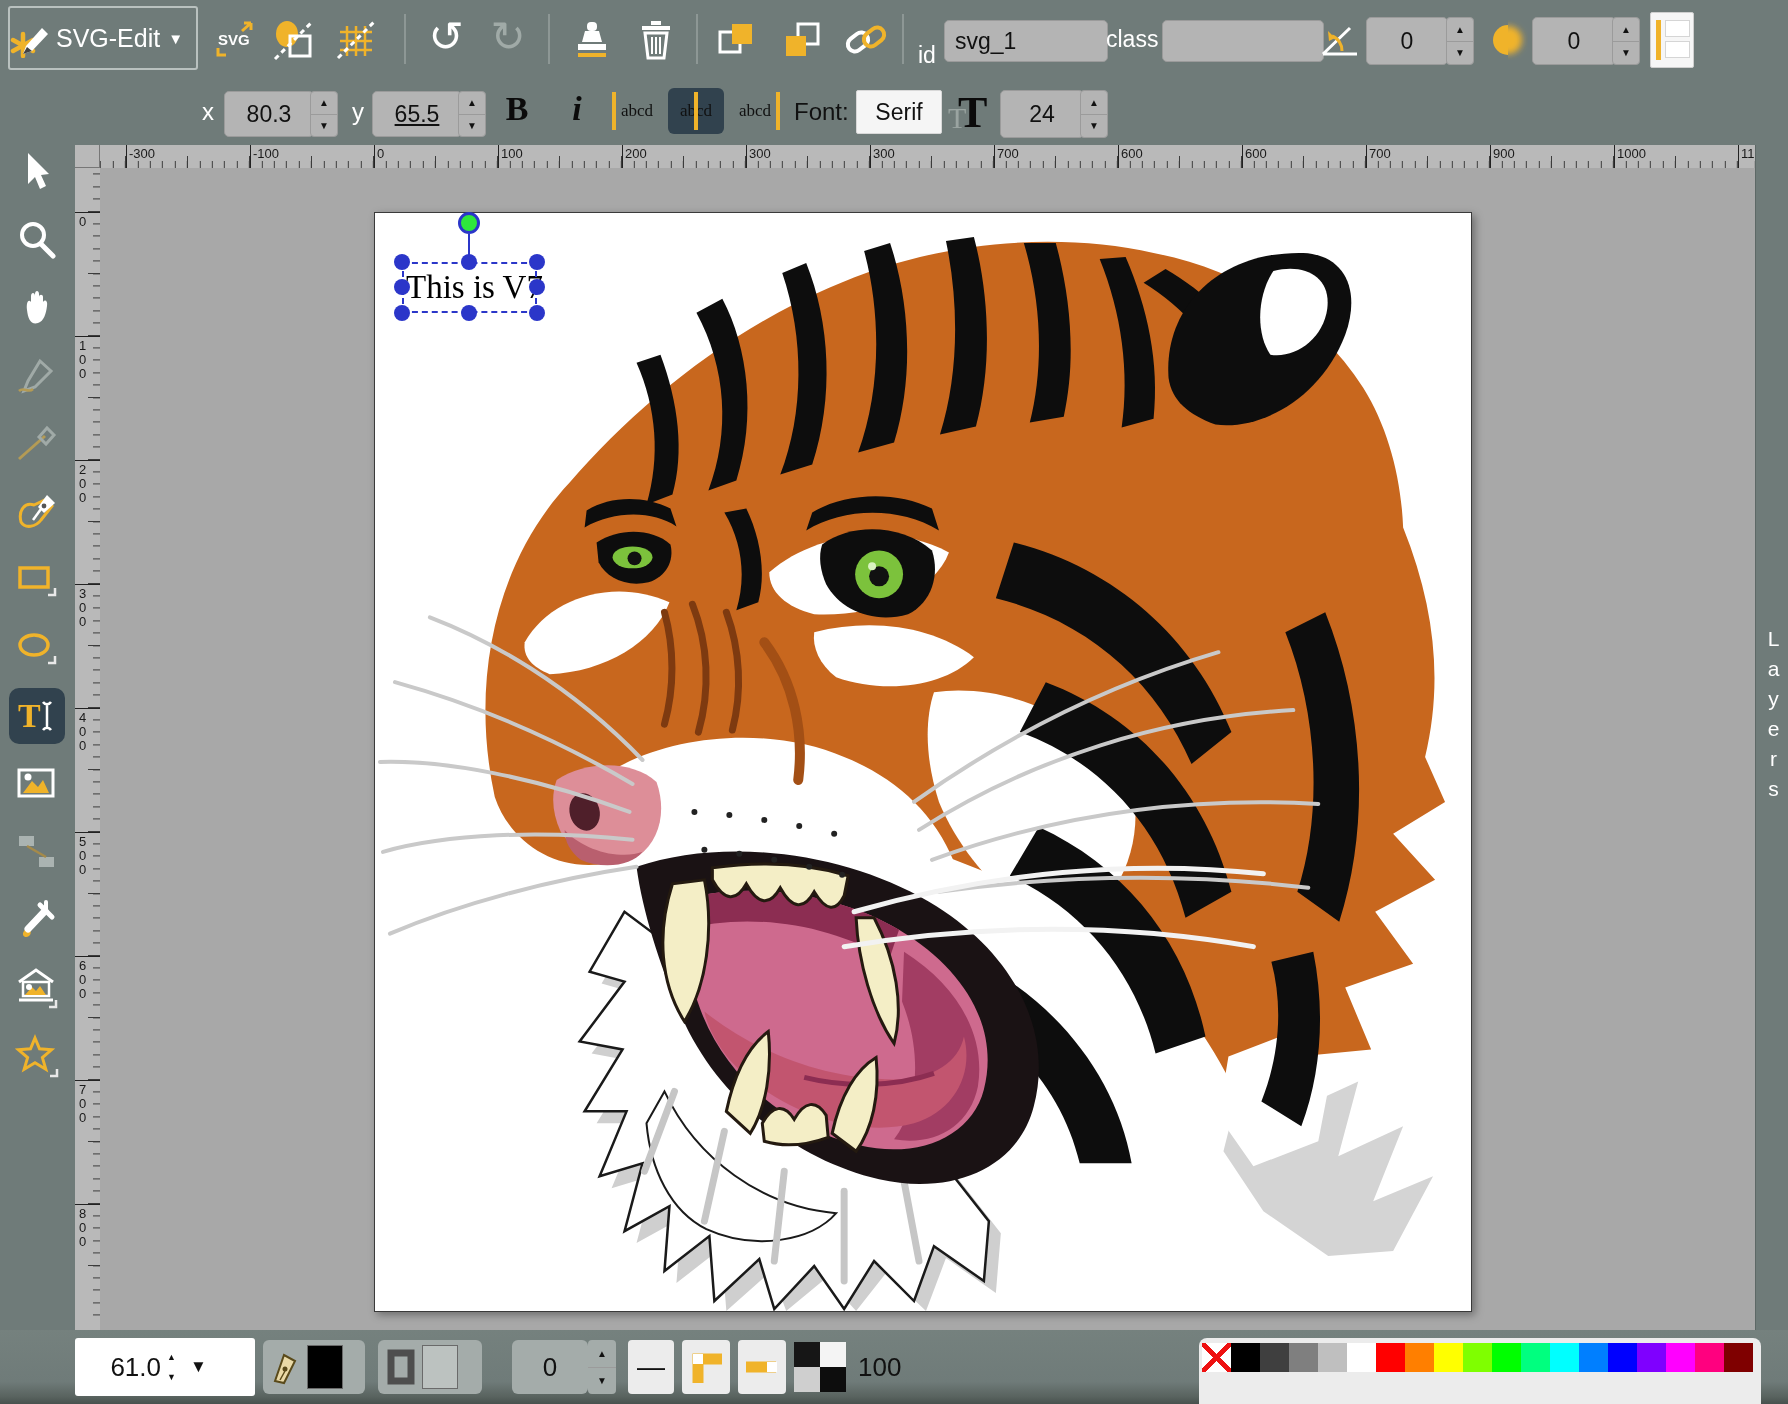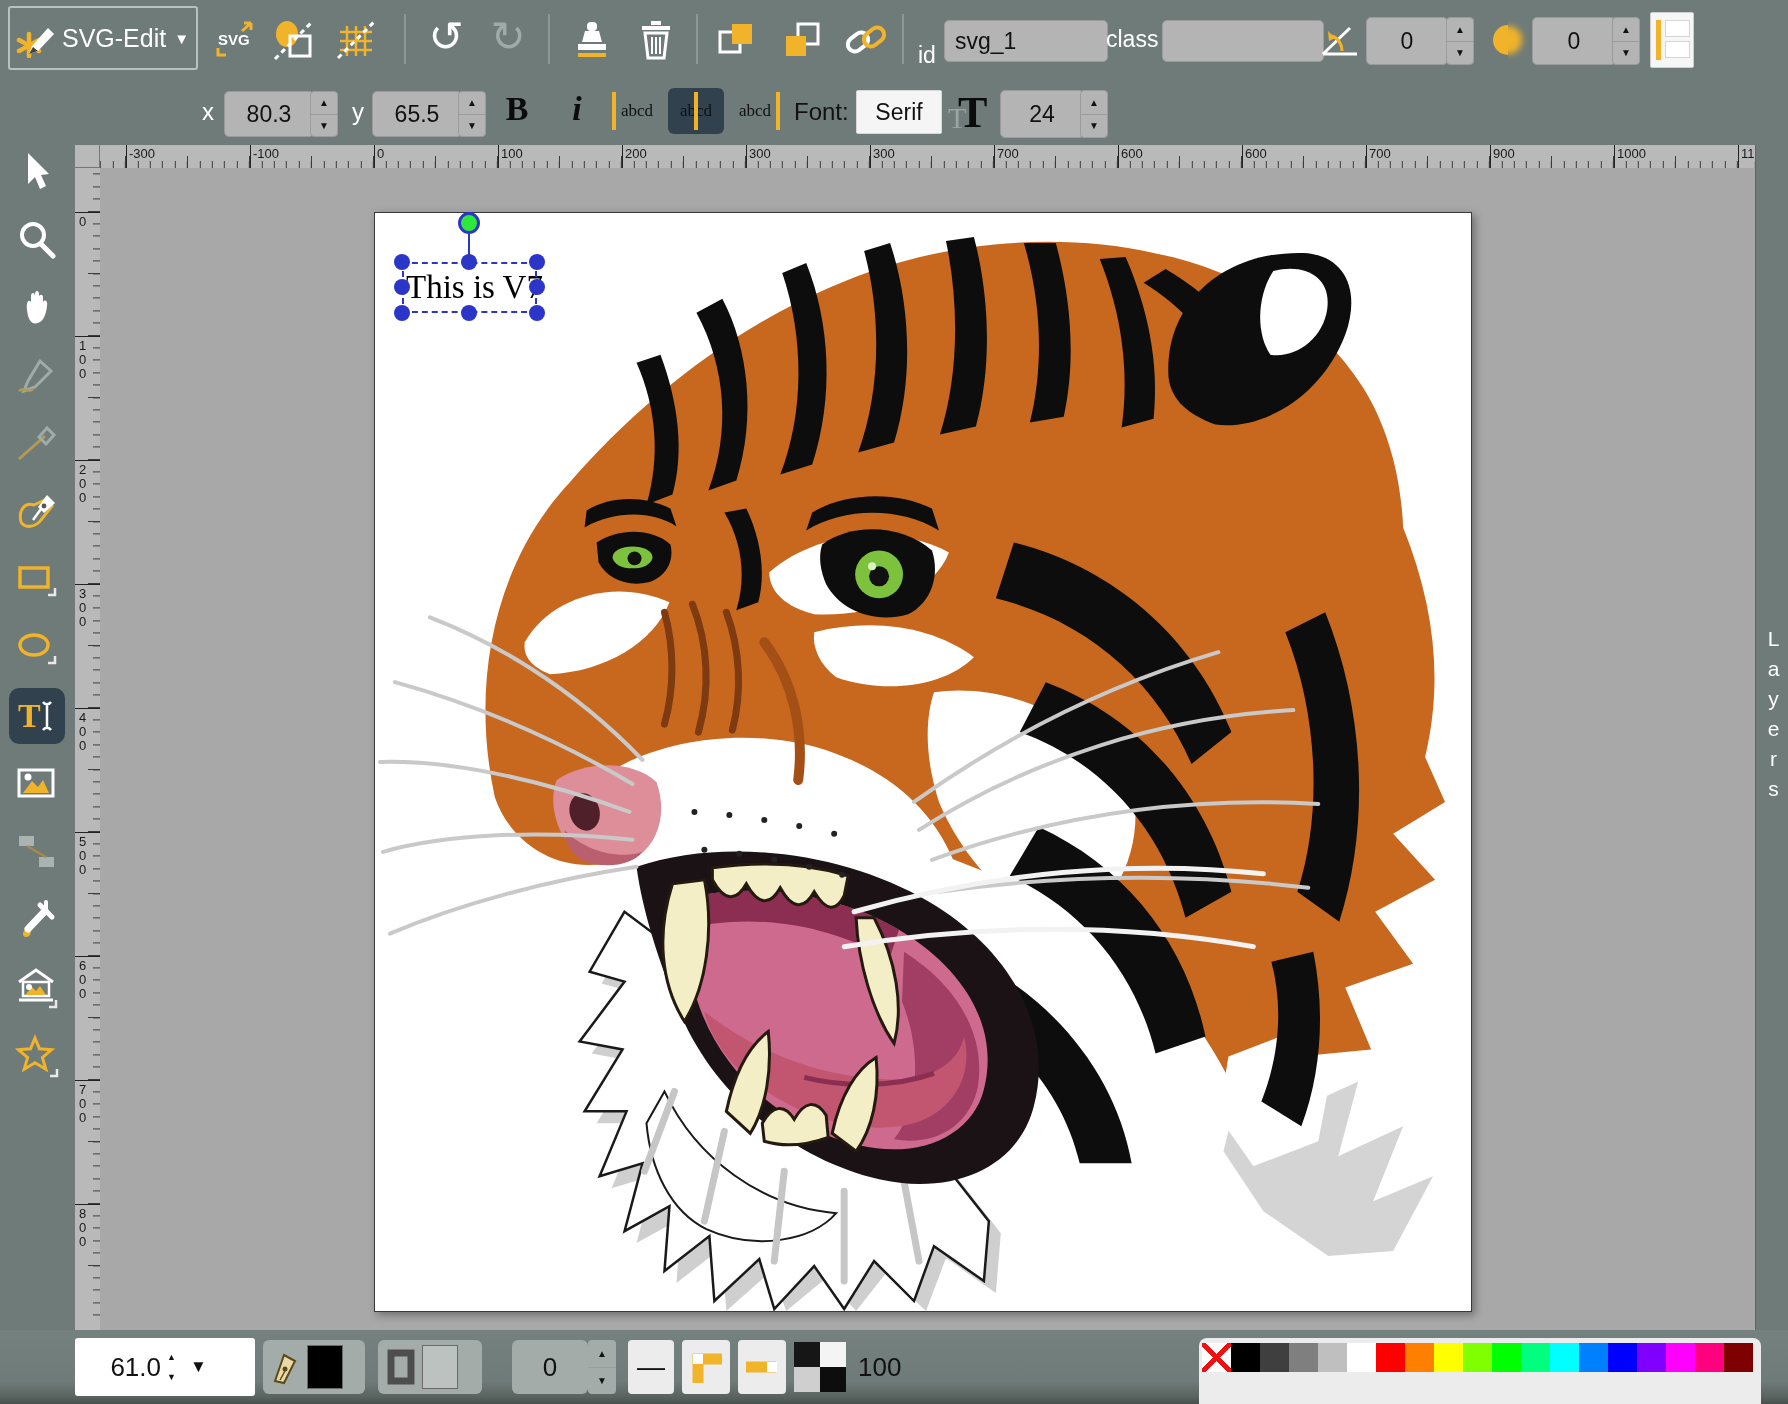--- a/index.html
+++ b/index.html
@@ -12,21 +12,21 @@
   .ibtn{position:absolute;width:44px;height:44px;display:flex;align-items:center;justify-content:center;cursor:pointer;}
   .vsep{position:absolute;top:14px;width:2px;height:50px;background:#8d9795;}
   .wlabel{color:#fff;font-size:23px;line-height:79px;}
   .tin{background:#b4b4b4;border:1px solid #9b9b9b;border-radius:5px;font-size:23px;
        font-family:"Liberation Sans",sans-serif;color:#111;text-align:center;outline:none;}
   .spin{position:absolute;display:flex;flex-direction:column;background:#b4b4b4;
         border:1px solid #9b9b9b;border-radius:4px;overflow:hidden;}
   .spin div{flex:1;display:flex;align-items:center;justify-content:center;font-size:10px;color:#111;cursor:pointer;}
   .spin div:first-child{border-bottom:1px solid #9b9b9b;}
   #logo-btn{position:absolute;left:8px;top:6px;width:190px;height:64px;border:2px solid #b9c1bf;border-radius:3px;
-            display:flex;align-items:center;gap:6px;padding-left:6px;box-sizing:border-box;cursor:pointer;}
+            display:flex;align-items:center;gap:6px;box-sizing:border-box;cursor:pointer;}
   #logo-btn .t{color:#fff;font-size:25px;}
   #logo-btn .caret{color:#fff;font-size:15px;margin-left:2px;}
   
   .dlabel{color:#111;font-size:24px;line-height:66px;}
   .wl2{color:#fff;font-size:24px;line-height:66px;}
   .serifbtn{position:absolute;background:#f5f5f5;border:1px solid #d8d8d8;border-radius:2px;color:#111;
             font-size:23px;display:flex;align-items:center;justify-content:center;cursor:pointer;}
   .anchor{position:absolute;height:46px;top:9px;display:flex;align-items:center;justify-content:center;
           font-family:"Liberation Serif",serif;font-size:17px;color:#111;cursor:pointer;}
   .bar{position:absolute;top:4px;bottom:4px;width:4px;background:#f0b32a;}
@@ -242,21 +242,21 @@
 
   <div id="row2">
     <span class="wl2 abs" style="left:202px;">x</span>
     <input class="tin abs" style="left: 224px; top: 12px; width: 84px; height: 42px;" value="80.3">
     <div class="spin" style="left:310px;top:12px;width:26px;height:44px;">
         <div>▲</div>
         <div>▼</div>
       </div>
 
     <span class="wl2 abs" style="left:352px;">y</span>
-    <input class="tin abs" style="left: 372px; top: 12px; width: 84px; height: 42px;" value="65.5">
+    <input class="tin abs" style="left: 372px; top: 12px; width: 84px; height: 42px; text-decoration: underline;" value="65.5">
     <div class="spin" style="left:458px;top:12px;width:26px;height:44px;">
         <div>▲</div>
         <div>▼</div>
       </div>
 
     <div class="abs" style="left:496px;top:11px;width:42px;height:44px;text-align:center;font-family:'Liberation Serif',serif;font-weight:bold;font-size:34px;color:#0b0b0b;cursor:pointer;">B</div>
     <div class="abs" style="left:556px;top:11px;width:42px;height:44px;text-align:center;font-family:'Liberation Serif',serif;font-weight:bold;font-style:italic;font-size:34px;color:#0b0b0b;cursor:pointer;">i</div>
 
     <div class="anchor" style="left:612px;width:50px;">
       <div class="bar" style="left:0;"></div>

